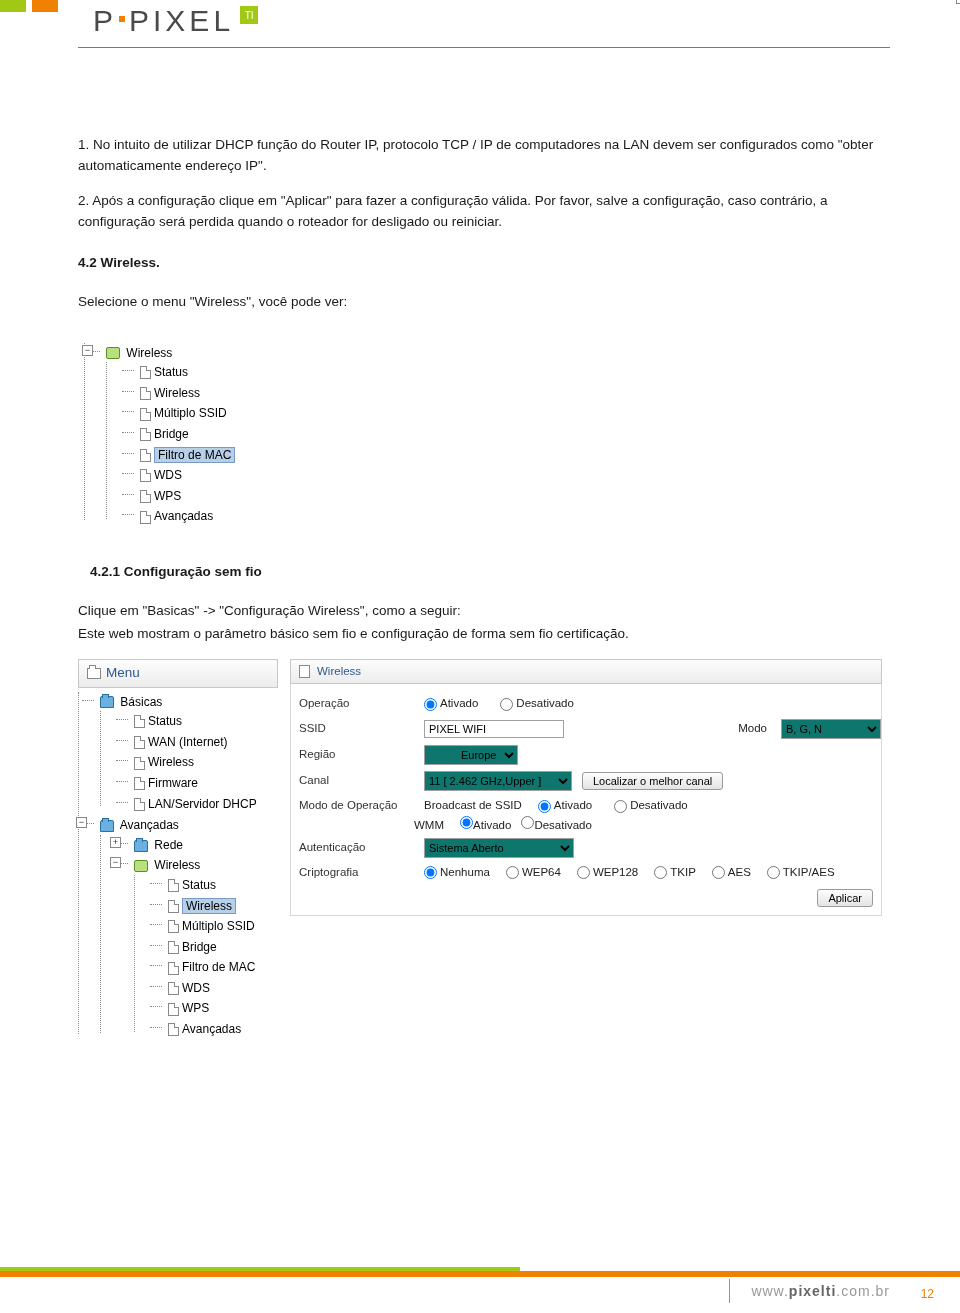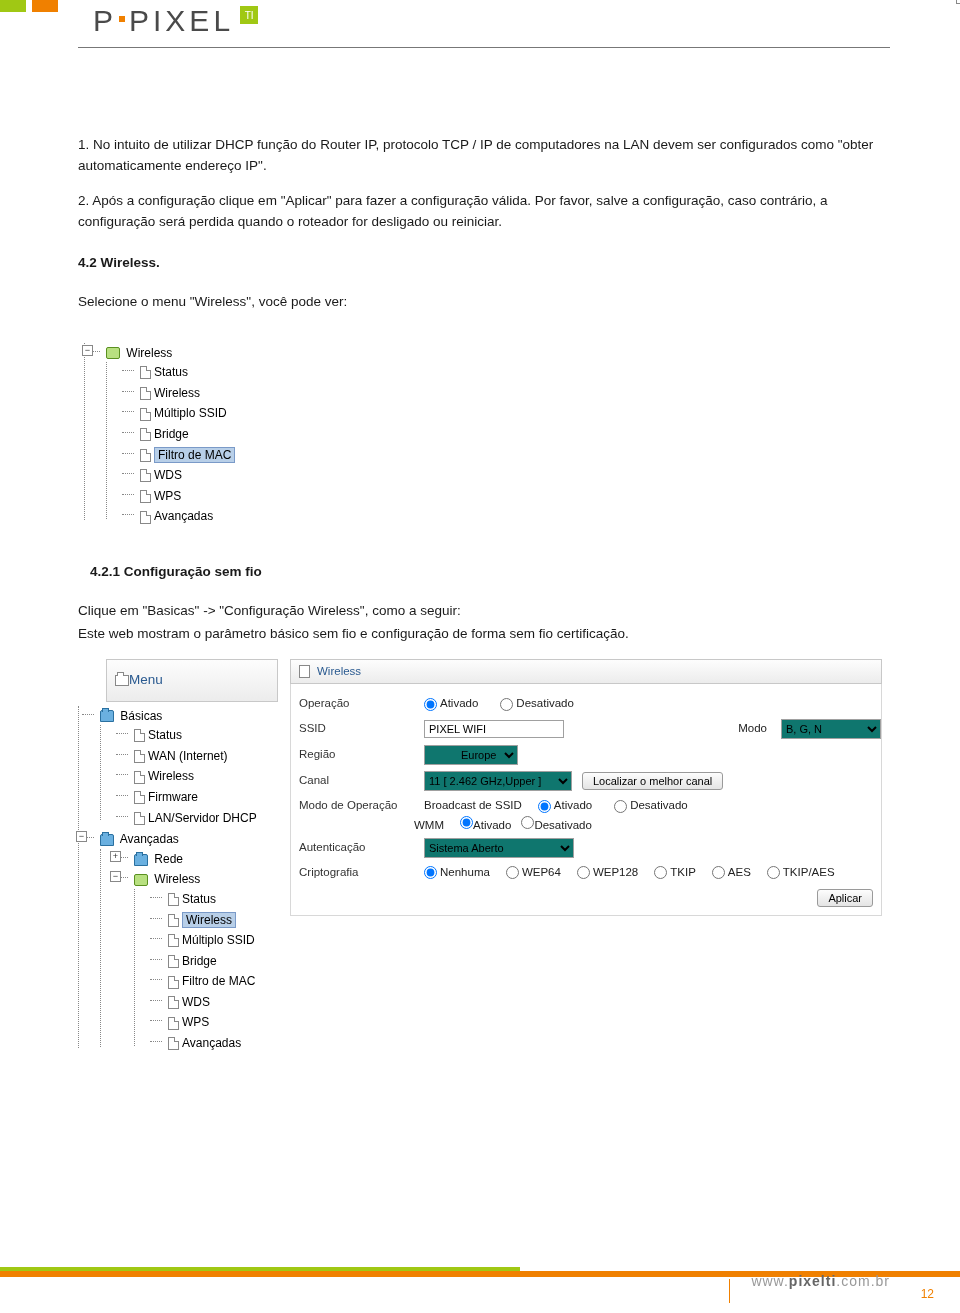--- a/index.html
+++ b/index.html
@@ -55,28 +55,28 @@
   .row .key { width:115px; color:#333; }
   .row input[type=text]{ width:140px; height:18px; border:1px solid #a0a0a0; font-size:11px; padding:0 4px;}
   .row select{ width:150px; height:20px; border:1px solid #a0a0a0; font-size:11px; background:#0f766e;}
   .row .radio { display:inline-flex; align-items:center; gap:3px; margin-right:12px;}
   .row .radio input{margin:0;}
   .btn { padding:2px 10px; font-size:11px; background:linear-gradient(#fdfdfd,#e4e4e4); border:1px solid #9a9a9a; border-radius:3px; cursor:pointer;}
   .apply-row{display:flex;justify-content:flex-end;padding:4px 8px 8px 0;}
   .spacer{flex:1;}
   .subrow{padding-left:115px;display:flex;align-items:center;gap:10px;margin-top:-2px;}
   .left-col{width:200px;}
-  .menu-head { background:linear-gradient(#fdfdfd,#ececec); border:1px solid #c8c8c8; padding:10px 8px; color:#2a5a90; display:flex; align-items:center; margin-bottom:4px;margin-left:28px;}
+  .menu-head { background:linear-gradient(#fdfdfd,#ececec); border:1px solid #c8c8c8; padding:3px 8px; color:#2a5a90; display:flex; align-items:center; gap:5px; margin-bottom:4px;}
   .menu-head .fico{width:14px;height:11px;background:#fff;border:1px solid #888;display:inline-block;position:relative;}
   .menu-head .fico::before{content:"";position:absolute;left:1px;top:-4px;width:5px;height:3px;background:#fff;border:1px solid #888;border-bottom:none;}
   
   .foot-line-o { position:absolute; left:0; bottom:36px; width:100%; height:6px; background:#f08000;}
   .foot-line-g { position:absolute; left:0; bottom:42px; width:520px; height:4px; background:#a0c814;}
   .foot-sep { position:absolute; right:230px; bottom:10px; height:24px; width:1px; background:#f08000;}
-  .foot-url { position:absolute; right:70px; bottom:24px; font-size:14px; color:#999; letter-spacing:1px;}
+  .foot-url { position:absolute; right:70px; bottom:14px; font-size:14px; color:#999; letter-spacing:1px;}
   .foot-url .b{color:#666; font-weight:700;}
   .page-no { position:absolute; right:26px; bottom:12px; font-size:12px; color:#f08000;}
   select.short{width:100px;}
   .modo-lbl{width:50px;text-align:right;margin-left:auto;margin-right:4px;}
 </style>
 </head>
 <body>
 
 <div class="header">
   <div class="hdr-bars">

